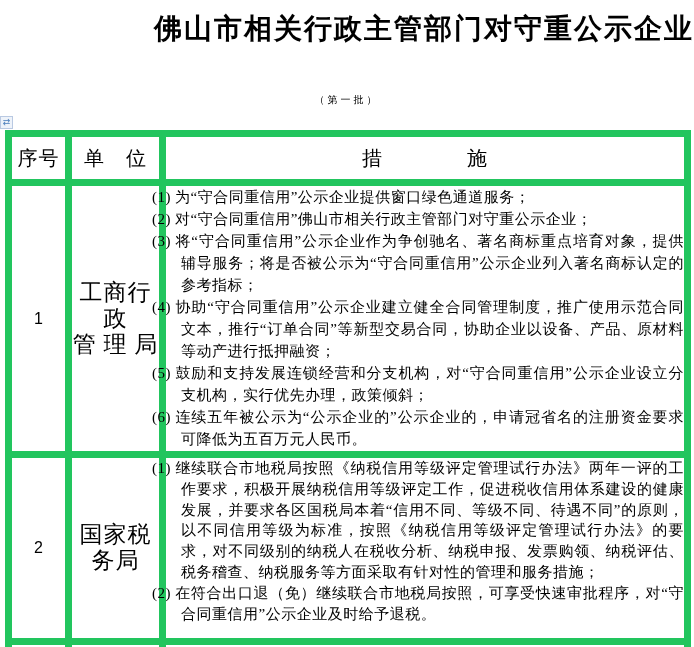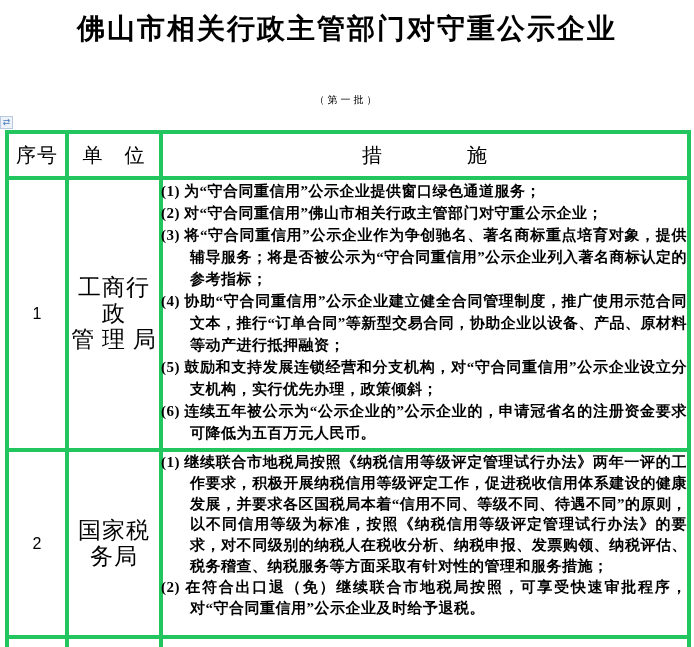--- a/index.html
+++ b/index.html
@@ -2,52 +2,52 @@
 <html><head>
 <meta charset="utf-8">
 <style>
   html,body{margin:0;padding:0;}
   body{
     width:694px;height:647px;overflow:hidden;position:relative;
     background:#ffffff;color:#000;
     font-family:"Liberation Serif","DejaVu Serif",serif;
   }
   .title{
-    position:absolute;top:7px;left:0;width:100%;text-align:center;
+    position:absolute;top:7px;left:0;width:100%;text-align:right;
     font-family:"Liberation Sans","DejaVu Sans",sans-serif;
     font-weight:bold;font-size:28px;line-height:43px;letter-spacing:2px;
   }
   .subtitle{
     position:absolute;top:93px;left:0;width:100%;text-align:center;
     font-size:10px;letter-spacing:3px;
   }
   .anchor{
     position:absolute;left:0;top:116px;width:11px;height:11px;
     border:1px solid #b9c9e2;background:#eef3fa;
     color:#4a7ebb;font-size:9px;line-height:10px;text-align:center;
     font-family:"DejaVu Sans",sans-serif;
   }
   table.doc{
     position:absolute;left:5px;top:130px;width:686px;
     border-collapse:collapse;table-layout:fixed;
     border:2px solid #000;
   }
-  table.doc th,table.doc td{border:4px solid #22c55e;padding:0;}
+  table.doc th,table.doc td{border:7px solid #22c55e;padding:0;}
   th.h{
     height:42px;font-family:"Liberation Sans","DejaVu Sans",sans-serif;
     font-weight:normal;font-size:20px;letter-spacing:1px;text-align:center;
   }
   col.c-seq{width:60px;}
   col.c-unit{width:94px;}
   td.seq{text-align:center;vertical-align:middle;font-size:16px;
     font-family:"Liberation Sans","DejaVu Sans",sans-serif;}
   td.unit{text-align:center;vertical-align:middle;font-size:23px;letter-spacing:1px;}
   .unit-line{display:block;line-height:26px;}
   td.measures{vertical-align:top;padding:4px 8px 4px 7px;font-size:15px;}
-  .m{padding-left:27px;text-indent:-29px;text-align:justify;line-height:22px;letter-spacing:0.5px;font-weight:bold;}
+  .m{padding-left:15px;text-indent:-29px;text-align:justify;line-height:22px;letter-spacing:0.5px;}
   tr.row2 .m{line-height:20.8px;}
   .num{padding-right:4px;}
   tr.partial td{height:40px;}
 </style>
 </head>
 <body>
 
 <div class="title">
   <div>佛山市相关行政主管部门对守重公示企业</div>
 </div>

